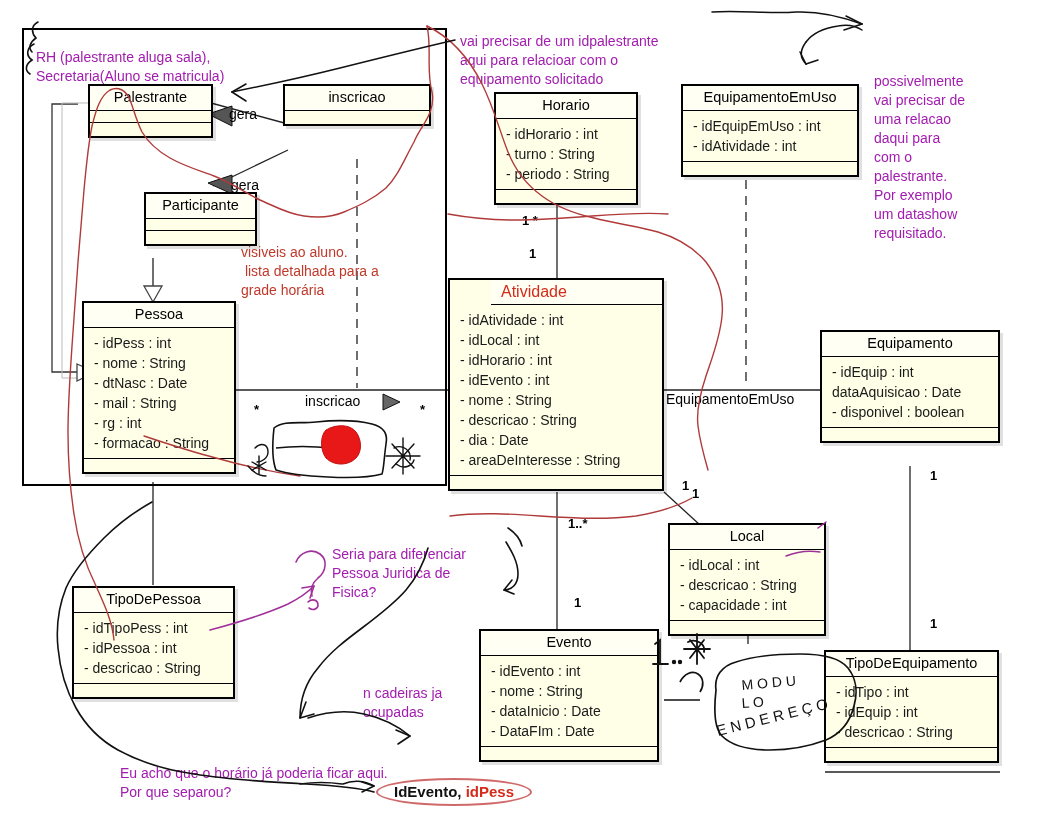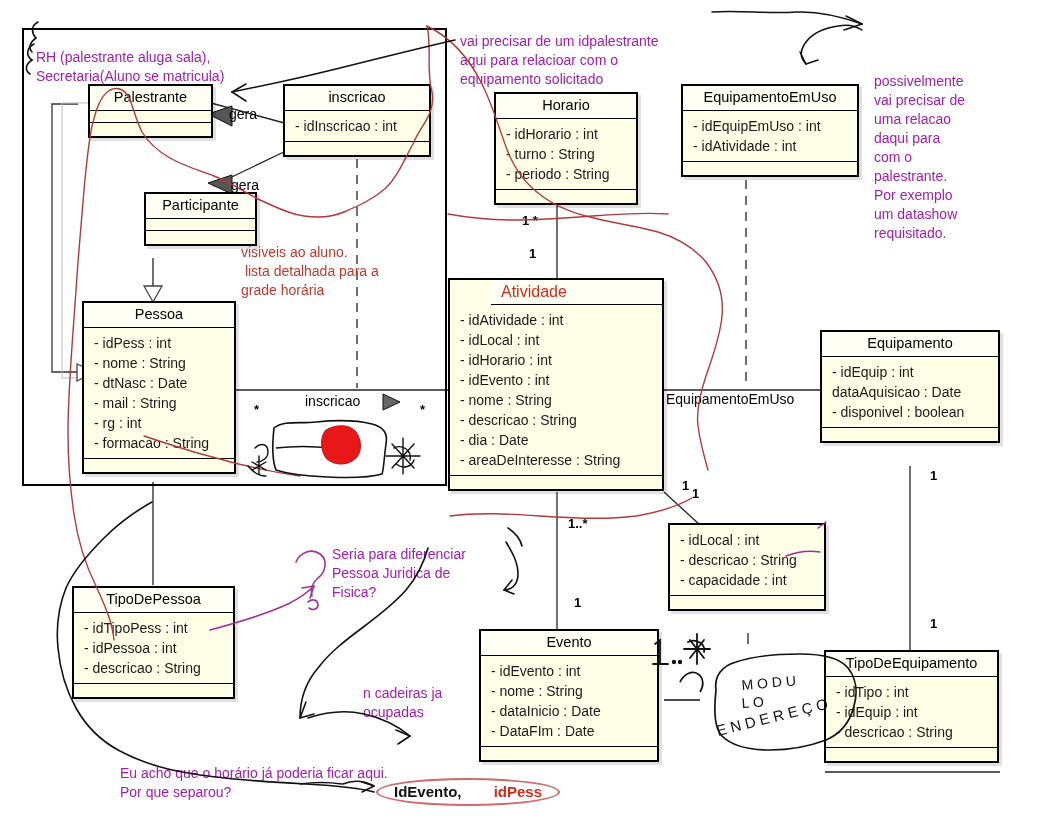--- a/index.html
+++ b/index.html
@@ -74,21 +74,21 @@
 
   
   #tag{
     position:absolute;z-index:7;
     border:2px solid #d06a6a;border-radius:50%;
     background:#ffffff;
     padding:3px 16px 4px 16px;
     font-size:15px;font-weight:bold;white-space:nowrap;
   }
   #tag .k1{color:#111;}
-  #tag .k2{color:#d42b1a;margin-left:28px;}
+  #tag .k2{color:#d42b1a;}
 </style>
 </head>
 <body>
 
 <div id="stage">
 
   <svg id="lines" class="layer">
     <defs>
       <marker id="hollowtri" markerWidth="14" markerHeight="14" refX="12" refY="7" orient="auto">
         <path d="M1,1 L12,7 L1,13 z" fill="#ffffff" stroke="#555" stroke-width="1.2"></path>
@@ -150,23 +150,20 @@
   <div id="pkg" style="left:22px;top:28px;width:425px;height:458px;"></div>
 
   <div class="uml empty-attr" style="left:88px;top:84px;width:125px;">
     <div class="hdr">Palestrante</div>
     <div class="attrs"></div>
     <div class="ops"></div>
   </div>
 
   <div class="uml" style="left:283px;top:84px;width:148px;">
     <div class="hdr">inscricao</div>
-    <div class="attrs">
-      <div class="row">- idInscricao : int</div>
-    </div>
     <div class="ops"></div>
   </div>
 
   <div class="uml" style="left:485px;top:92px;width:144px;margin-left:9px;">
     <div class="hdr">Horario</div>
     <div class="attrs">
       <div class="row">- idHorario : int</div>
       <div class="row">- turno : String</div>
       <div class="row">- periodo : String</div>
     </div>
@@ -230,20 +227,21 @@
     <div class="hdr">TipoDePessoa</div>
     <div class="attrs">
       <div class="row">- idTipoPess : int</div>
       <div class="row">- idPessoa : int</div>
       <div class="row">- descricao : String</div>
     </div>
     <div class="ops"></div>
   </div>
 
   <div class="uml" style="left:668px;top:523px;width:158px;">
+    <div class="hdr">Local</div>
     <div class="attrs">
       <div class="row">- idLocal : int</div>
       <div class="row">- descricao : String</div>
       <div class="row">- capacidade : int</div>
     </div>
     <div class="ops"></div>
   </div>
 
   <div class="uml" style="left:479px;top:629px;width:180px;">
     <div class="hdr">Evento</div>

